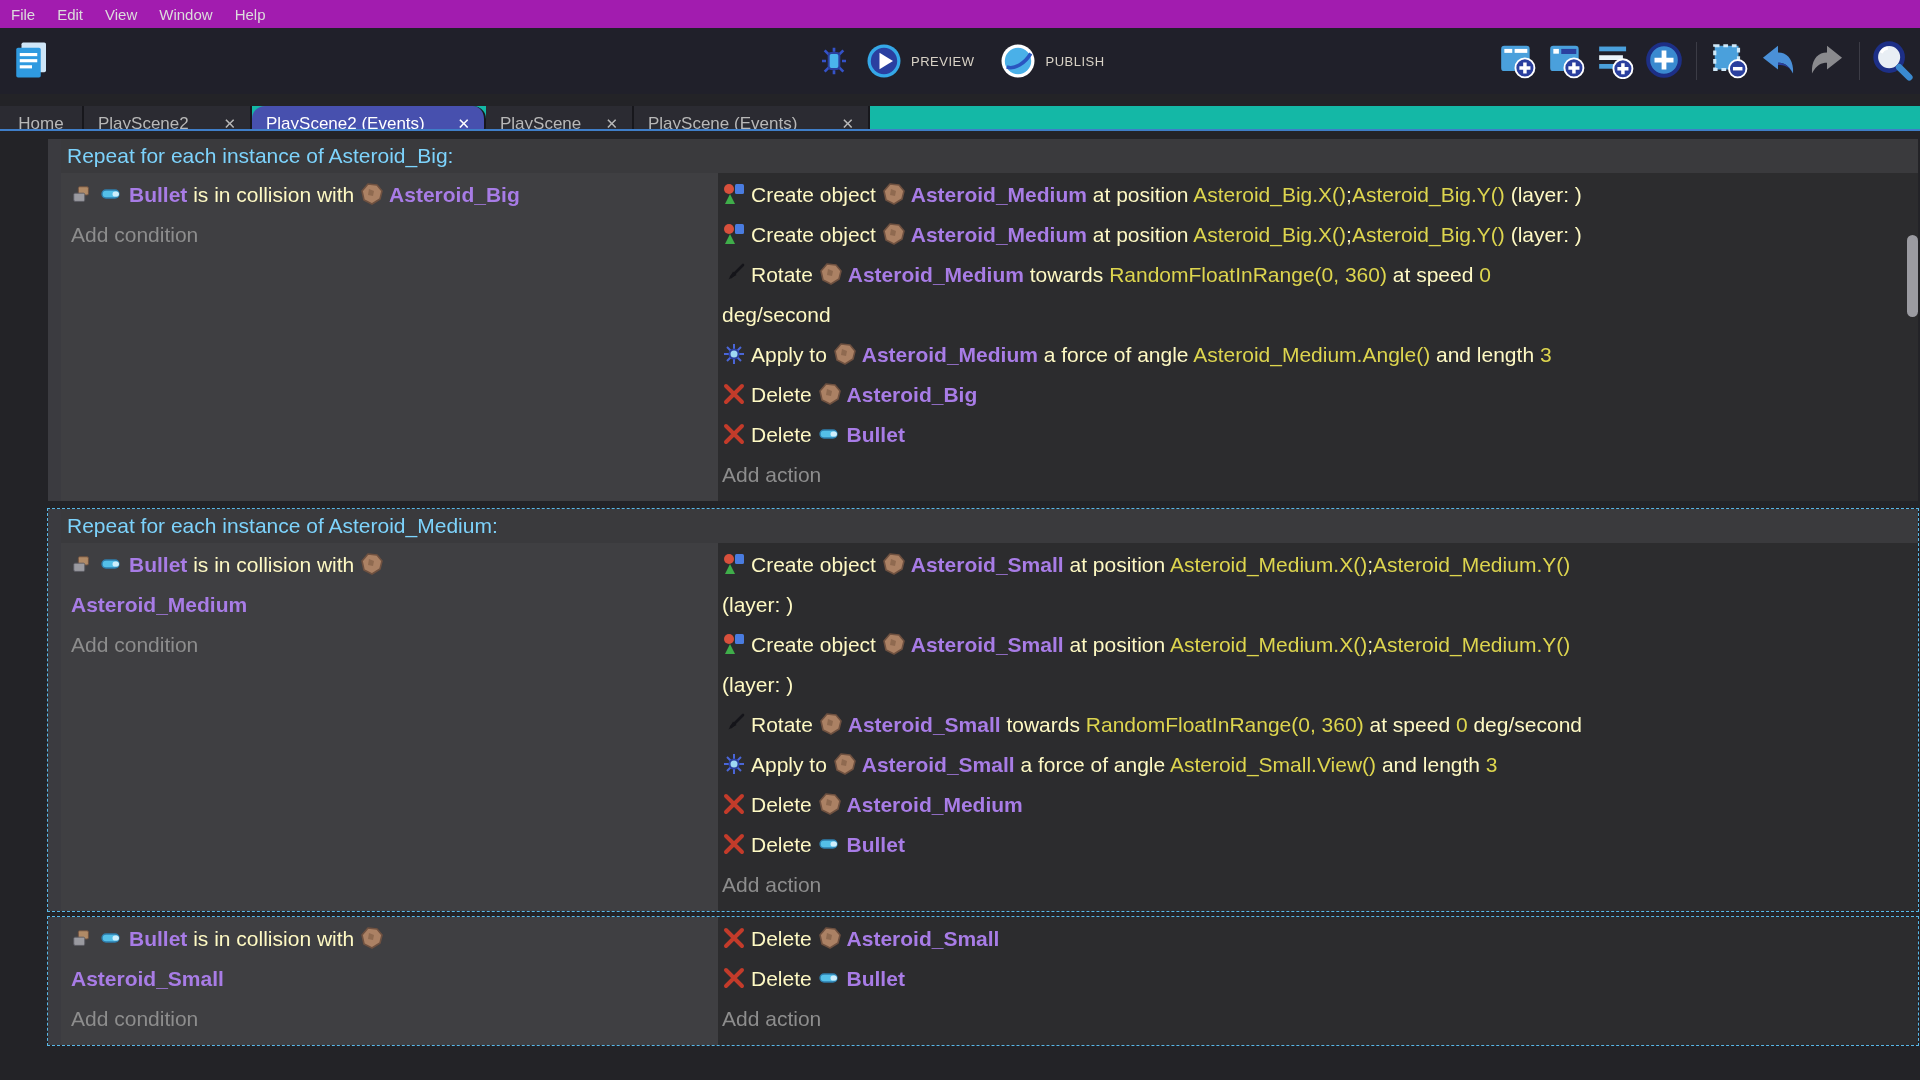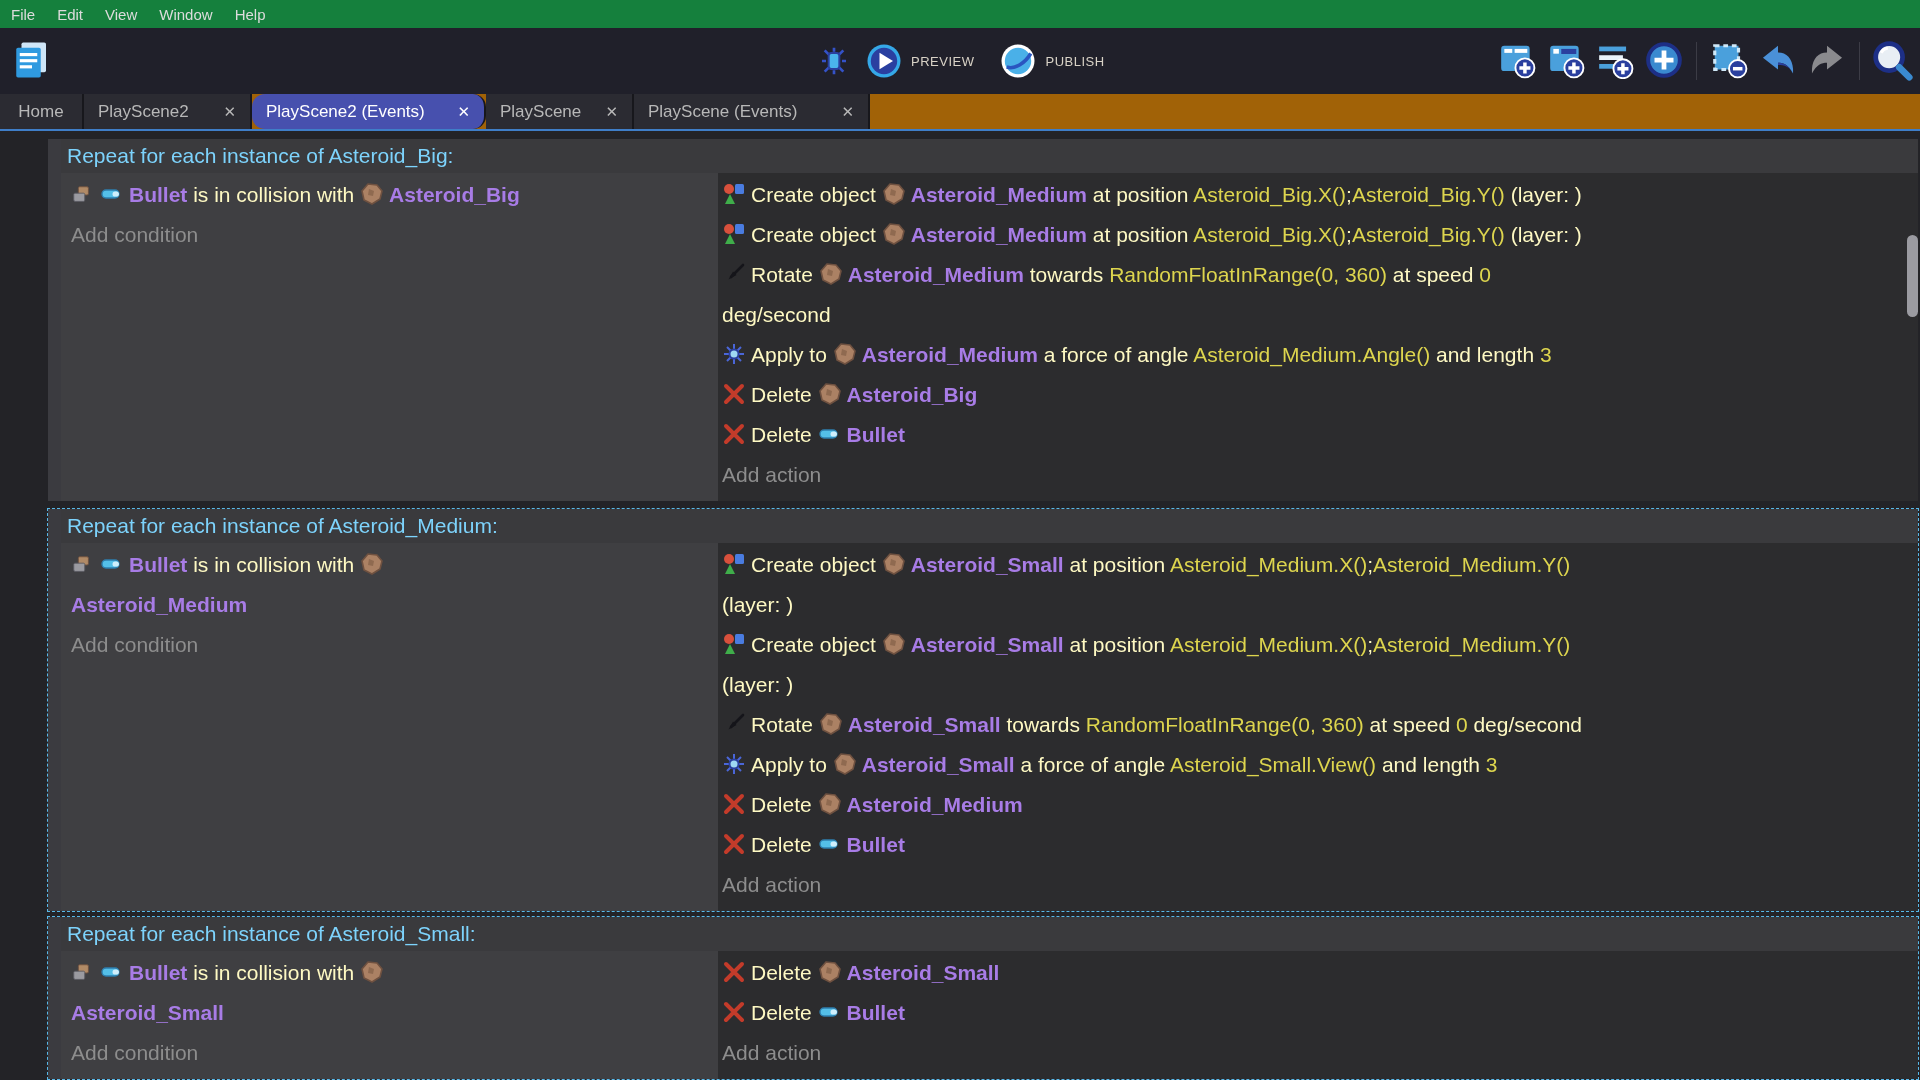--- a/index.html
+++ b/index.html
@@ -1,39 +1,39 @@
 <!DOCTYPE html>
 <html><head>
 <meta charset="utf-8">
 <style>
   html,body{margin:0;padding:0;background:#232327;}
   body{width:1920px;height:1080px;overflow:hidden;font-family:"Liberation Sans",sans-serif;position:relative;}
 
   
-  .menubar{height:28px;background:#15803d;display:flex;align-items:center;color:#dcdcdc;font-size:15px;}
+  .menubar{height:28px;background:#a21caf;display:flex;align-items:center;color:#dcdcdc;font-size:15px;}
   .menubar span{padding:0 11px;cursor:default;}
 
   
   .toolbar{height:66px;background:#20202a;position:relative;}
   .tool-ic{background:none;border:none;padding:0;display:flex;align-items:center;justify-content:center;cursor:pointer;}
   .pm-btn{position:absolute;left:10px;top:11px;width:44px;height:44px;}
   .pm-btn svg{width:42px;height:42px;}
   .center-group{position:absolute;left:818px;top:0;height:66px;display:flex;align-items:center;}
   .center-group .lbl{color:#d8d2c6;font-size:13px;letter-spacing:.5px;margin:0 26px 0 9px;}
   .center-group .lbl:last-child{margin-right:0;}
   .cg-ic{width:36px;height:36px;}
   .dbg-ic{width:32px;height:32px;margin-right:16px;}
   .right-group{position:absolute;right:6px;top:0;height:66px;display:flex;align-items:center;gap:5px;}
   .right-group .tool-ic{width:44px;height:44px;}
   .right-group svg{width:38px;height:38px;}
   .right-group .big svg{width:46px;height:46px;}
   .vsep{width:1px;height:38px;background:#3c3c46;margin:0 5px;}
 
   
-  .tabbar{height:35px;background:#a16207;display:flex;}
+  .tabbar{height:35px;background:#14b8a6;display:flex;margin-top:12px;}
   .tab{box-sizing:border-box;display:flex;align-items:center;justify-content:space-between;background:#2b2b32;color:#b8b8b8;font-size:17px;padding:0 14px;border-right:2px solid #17171c;cursor:pointer;white-space:nowrap;}
   .tab.active{background:#4750ae;color:#fff;}
   .tab.center{justify-content:center;}
   .tab .close{font-size:15px;margin-left:14px;cursor:pointer;}
 
   
   .events{position:absolute;top:129px;left:0;right:0;bottom:0;background:#232327;border-top:2px solid #3f7ec8;box-sizing:border-box;padding:8px 2px 0 48px;overflow:hidden;}
   .event{display:flex;margin-bottom:8px;}
   .event:nth-child(2){margin-bottom:6px;}
   .event.selected{outline:1px dashed #58b8e8;}
@@ -330,21 +330,20 @@
                     <rect x="12.5" y="9.4" width="6.5" height="5.2" rx="2.6" fill="#cfeffc"></rect>
                   </svg></span><span class="o">Bullet</span></div>
               <div class="row add">Add action</div>
             </div>
           </div>
         </div>
       </div>
       <div class="event selected">
         <div class="gutter"></div>
         <div class="event-main">
-          <div class="event-header">Repeat for each instance of Asteroid_Small:</div>
           <div class="event-body">
             <div class="conditions">
               <div class="row"><span class="ic"><svg viewBox="0 0 24 24" width="22" height="22">
                     <rect x="8" y="3" width="11" height="9" rx="1.5" fill="#b08a66" stroke="#6f5140"></rect>
                     <rect x="3" y="10" width="12" height="9" rx="1.5" fill="#9a9aa0" stroke="#5a5a60"></rect>
                   </svg></span><span class="ic"><svg viewBox="0 0 24 24" width="24" height="24">
                     <rect x="2" y="8" width="17" height="8" rx="4" fill="#54bfe8" stroke="#2e7fae" stroke-width="1.4"></rect>
                     <rect x="12.5" y="9.4" width="6.5" height="5.2" rx="2.6" fill="#cfeffc"></rect>
                   </svg></span><span class="o">Bullet</span><span class="t"> is in collision with </span><span class="ic"><svg viewBox="0 0 24 24" width="24" height="24">
                     <path d="M8 2 L17 3 L22 9 L20 17 L12 22 L4 18 L2 9 Z" fill="#ab8164" stroke="#6f5140" stroke-width="1.6" stroke-linejoin="round"></path>

